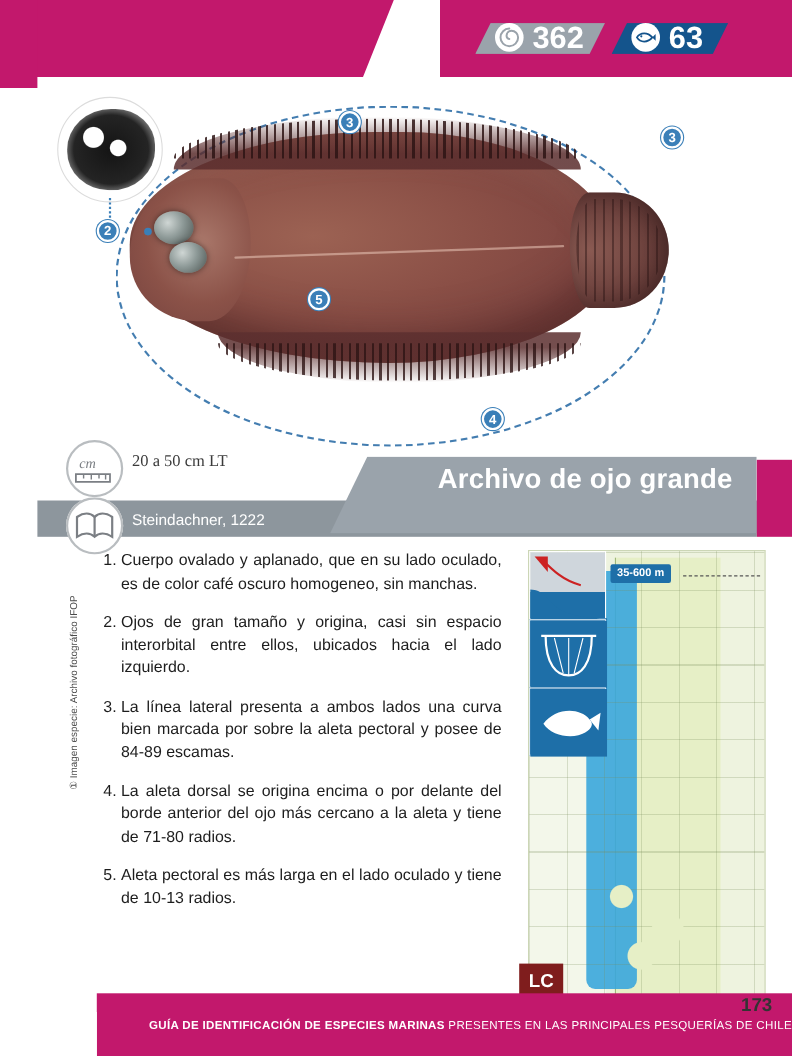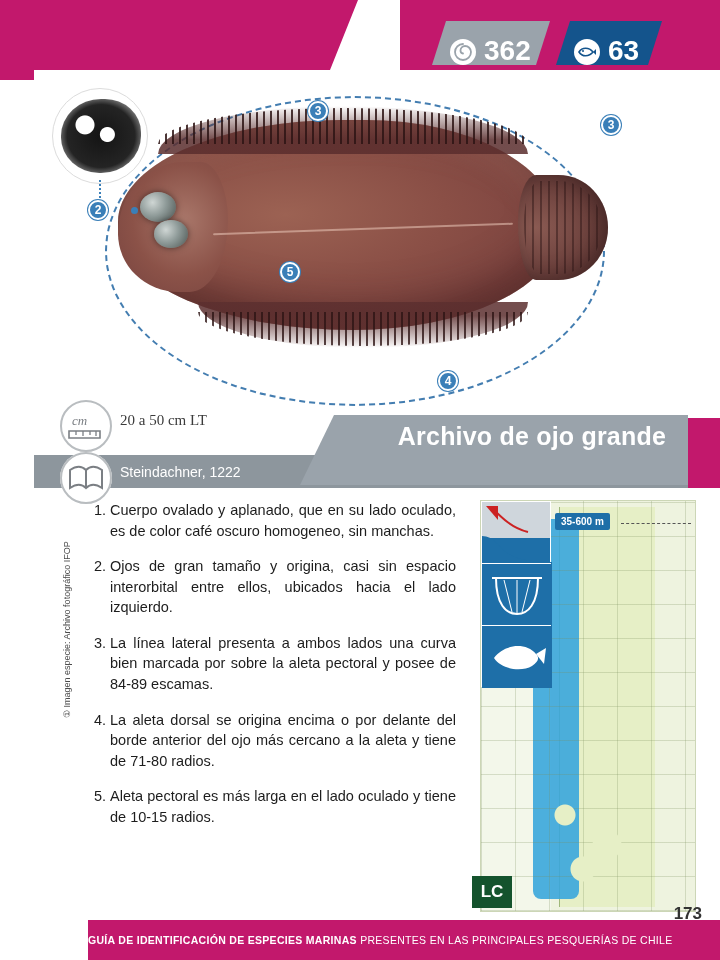--- a/index.html
+++ b/index.html
@@ -21,22 +21,22 @@
     background:#ffffff;
     clip-path: polygon(40% 0, 100% 0, 100% 100%, 0 100%);
   }
   
   .left-strip {
     position:absolute; left:0; top:0; width:34px; height:80px; background:#c2186c;
   }
 
   
   .badge {
-    position:absolute; top:21px; height:44px;
-    display:flex; align-items:flex-end; color:#fff;
+    position:absolute; top:21px; height:28px;
+    display:flex; align-items:flex-start; color:#fff;
     font-size:27px; font-weight:bold;
   }
   .badge-gray {
     left:432px; width:118px; background:#9aa3ab;
     clip-path: polygon(14px 0, 100% 0, calc(100% - 14px) 100%, 0 100%);
     padding-left:18px;
   }
   .badge-blue {
     left:556px; width:106px; background:#14548c;
     clip-path: polygon(14px 0, 100% 0, calc(100% - 14px) 100%, 0 100%);
@@ -250,31 +250,31 @@
     position:absolute; left:74px; top:12px;
     background:#1e6fa8; color:#fff; font-size:10px; font-weight:bold;
     padding:3px 6px; border-radius:2px;
   }
   .depth-line {
     position:absolute; left:140px; top:22px; width:70px; height:1px;
     border-top:1px dashed #555;
   }
   .lc-badge {
     position:absolute; left:472px; top:876px; width:40px; height:32px;
-    background:#14532d; color:#fff; font-size:17px; font-weight:bold;
+    background:#7f1d1d; color:#fff; font-size:17px; font-weight:bold;
     display:flex; align-items:center; justify-content:center;
   }
 
   
   .footer {
     position:absolute; left:0; bottom:0; width:720px; height:40px; background:#ffffff;
   }
   .footer-bar {
-    position:absolute; left:88px; bottom:0; width:632px; height:40px; background:#c2186c;
-    display:flex; align-items:center; justify-content:flex-start;
+    position:absolute; left:88px; bottom:0; width:632px; height:57px; background:#c2186c;
+    display:flex; align-items:center; justify-content:flex-end;
   }
   .footer-text { color:#ffffff; font-size:10.5px; letter-spacing:.3px; }
   .footer-text b { font-weight:bold; }
   .page-num {
     position:absolute; right:18px; bottom:36px; font-size:17px; font-weight:bold; color:#333;
   }
   .footer-left-white {
     position:absolute; left:0; bottom:0; width:88px; height:40px; background:#fff;
   }
 </style>
@@ -358,21 +358,21 @@
     </svg>
 </div>
 <div class="author-text">Steindachner, 1222</div>
 
 <div class="desc">
   <ol>
     <li>Cuerpo ovalado y aplanado, que en su lado oculado, es de color café oscuro homogeneo, sin manchas.</li>
     <li>Ojos de gran tamaño y origina, casi sin espacio interorbital entre ellos, ubicados hacia el lado izquierdo.</li>
     <li>La línea lateral presenta a ambos lados una curva bien marcada por sobre la aleta pectoral y posee de 84-89 escamas.</li>
     <li>La aleta dorsal se origina encima o por delante del borde anterior del ojo más cercano a la aleta y tiene de 71-80 radios.</li>
-    <li>Aleta pectoral es más larga en el lado oculado y tiene de 10-15 radios.</li>
+    <li>Aleta pectoral es más larga en el lado oculado y tiene de 10-13 radios.</li>
   </ol>
 </div>
 
 <div class="side-credit">① Imagen especie: Archivo fotográfico IFOP</div>
 
 <div class="map-panel">
   <div class="map-sea"></div>
   <div class="chile-land"></div>
   <div class="chile-strip"></div>
   <div class="map-grid"></div>

